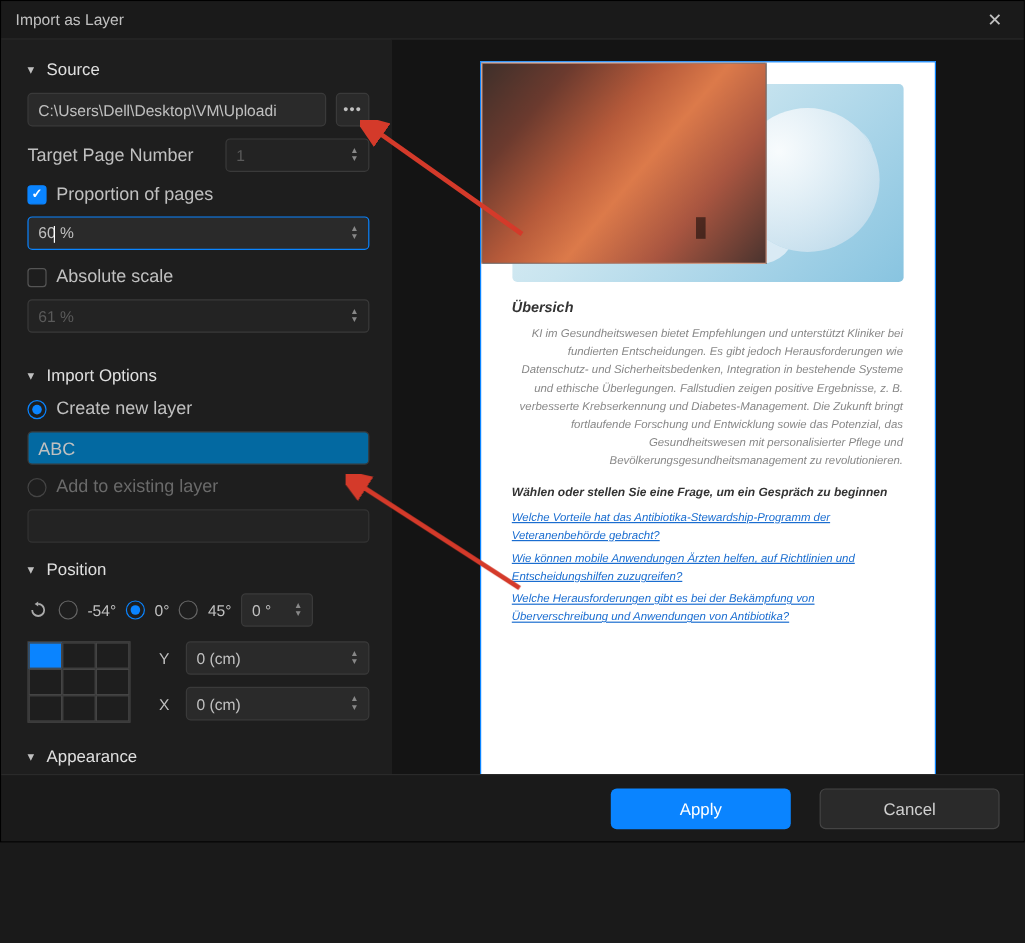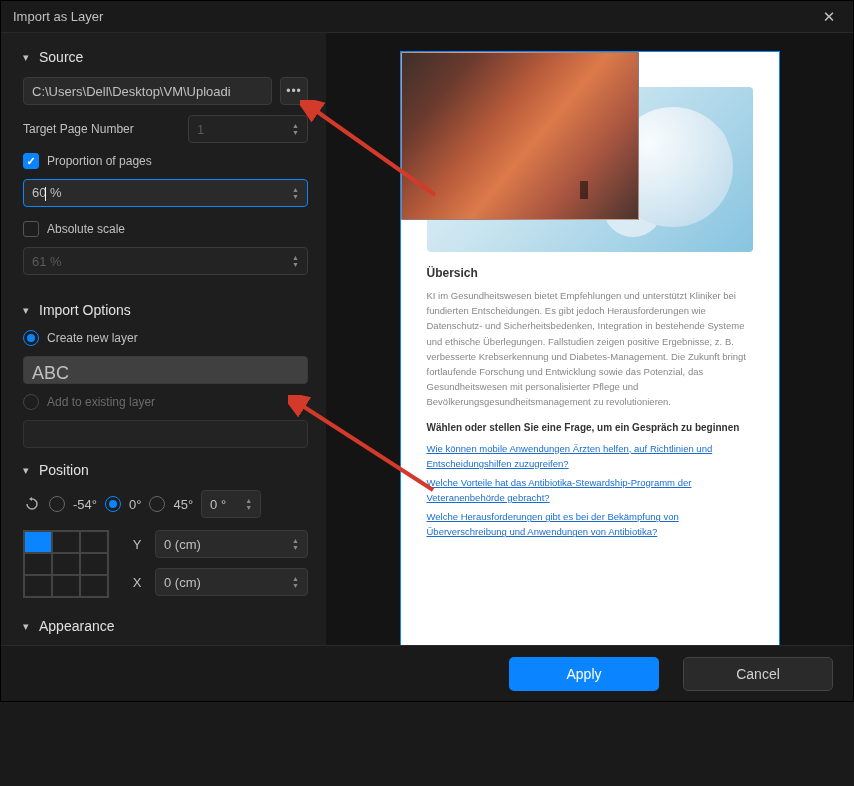--- a/index.html
+++ b/index.html
@@ -105,21 +105,21 @@
   color: #c0c0c0;
   display: flex;
   align-items: center;
   justify-content: center;
   cursor: pointer;
   letter-spacing: 1px;
   font-size: 12px;
 }
 .label {
   color: #c0c0c0;
-  font-size: 12px;
+  font-size: 15px;
   white-space: nowrap;
 }
 .label.disabled {
   color: #6a6a6a;
 }
 .spin-input {
   background: #2a2a2a;
   border: 1px solid #3a3a3a;
   border-radius: 4px;
   height: 28px;
@@ -185,25 +185,25 @@
 }
 .radio.checked::after {
   content: "";
   width: 8px;
   height: 8px;
   background: #0a84ff;
   border-radius: 50%;
 }
 .layer-name-input {
   width: 100%;
-  background: #404040;
+  background: #0369a1;
   border: 1px solid #3a3a3a;
   border-radius: 4px;
   color: #c0c0c0;
-  font-size: 18px;
+  font-size: 15px;
   padding: 6px 8px;
   height: 28px;
   margin-bottom: 10px;
 }
 .dropdown {
   width: 100%;
   background: #232323;
   border: 1px solid #333;
   border-radius: 4px;
   height: 28px;
@@ -298,21 +298,22 @@
 .overlay-image::after {
   content: "";
   position: absolute;
   bottom: 20px;
   right: 50px;
   width: 8px;
   height: 18px;
   background: rgba(0,0,0,0.5);
 }
 .doc-content {
-  padding: 35px 26px;
+  padding: 18px 26px;
+  font-style: italic;
 }
 .doc-hero {
   height: 165px;
   background: linear-gradient(135deg, #e8f4f8 0%, #c8e4ef 40%, #a8d4e8 70%, #88c4e0 100%);
   border-radius: 4px;
   margin-bottom: 14px;
   position: relative;
   overflow: hidden;
 }
 .doc-hero::before {
@@ -330,20 +331,21 @@
   font-size: 12px;
   font-weight: 600;
   color: #333;
   margin-bottom: 8px;
 }
 .doc-body {
   font-size: 9.5px;
   line-height: 1.6;
   color: #888;
   margin-bottom: 12px;
+  text-align: right;
 }
 .doc-subheading {
   font-size: 10px;
   font-weight: 600;
   color: #333;
   margin-bottom: 8px;
 }
 .doc-link {
   font-size: 9.5px;
   color: #1a6dd0;
@@ -568,22 +570,22 @@
     </div>
 
     <div class="right-panel">
       <div class="preview-area">
         <div class="page-preview">
           <div class="doc-content">
             <div class="doc-hero"></div>
             <div class="doc-heading">Übersich</div>
             <div class="doc-body">KI im Gesundheitswesen bietet Empfehlungen und unterstützt Kliniker bei fundierten Entscheidungen.   Es gibt jedoch Herausforderungen wie Datenschutz- und Sicherheitsbedenken, Integration in bestehende Systeme und ethische Überlegungen. Fallstudien zeigen positive Ergebnisse, z. B.   verbesserte Krebserkennung und Diabetes-Management. Die Zukunft bringt fortlaufende Forschung   und Entwicklung sowie das Potenzial, das Gesundheitswesen mit personalisierter Pflege und Bevölkerungsgesundheitsmanagement zu revolutionieren.</div>
             <div class="doc-subheading">Wählen oder stellen Sie eine Frage, um ein Gespräch zu beginnen</div>
+            <a class="doc-link">Welche Vorteile hat das Antibiotika-Stewardship-Programm der Veteranenbehörde gebracht?  </a>
             <a class="doc-link">Wie können mobile Anwendungen Ärzten helfen, auf Richtlinien und Entscheidungshilfen zuzugreifen?  </a>
-            <a class="doc-link">Welche Vorteile hat das Antibiotika-Stewardship-Programm der Veteranenbehörde gebracht?  </a>
             <a class="doc-link">Welche Herausforderungen gibt es bei der Bekämpfung von Überverschreibung und Anwendungen von   Antibiotika?</a>
           </div>
           <div class="overlay-image"></div>
         </div>
 
         <div class="page-nav">
           <div class="nav-btn">«</div>
           <div class="nav-btn">‹</div>
           <div class="page-indicator">1 /1</div>
           <div class="nav-btn">›</div>

